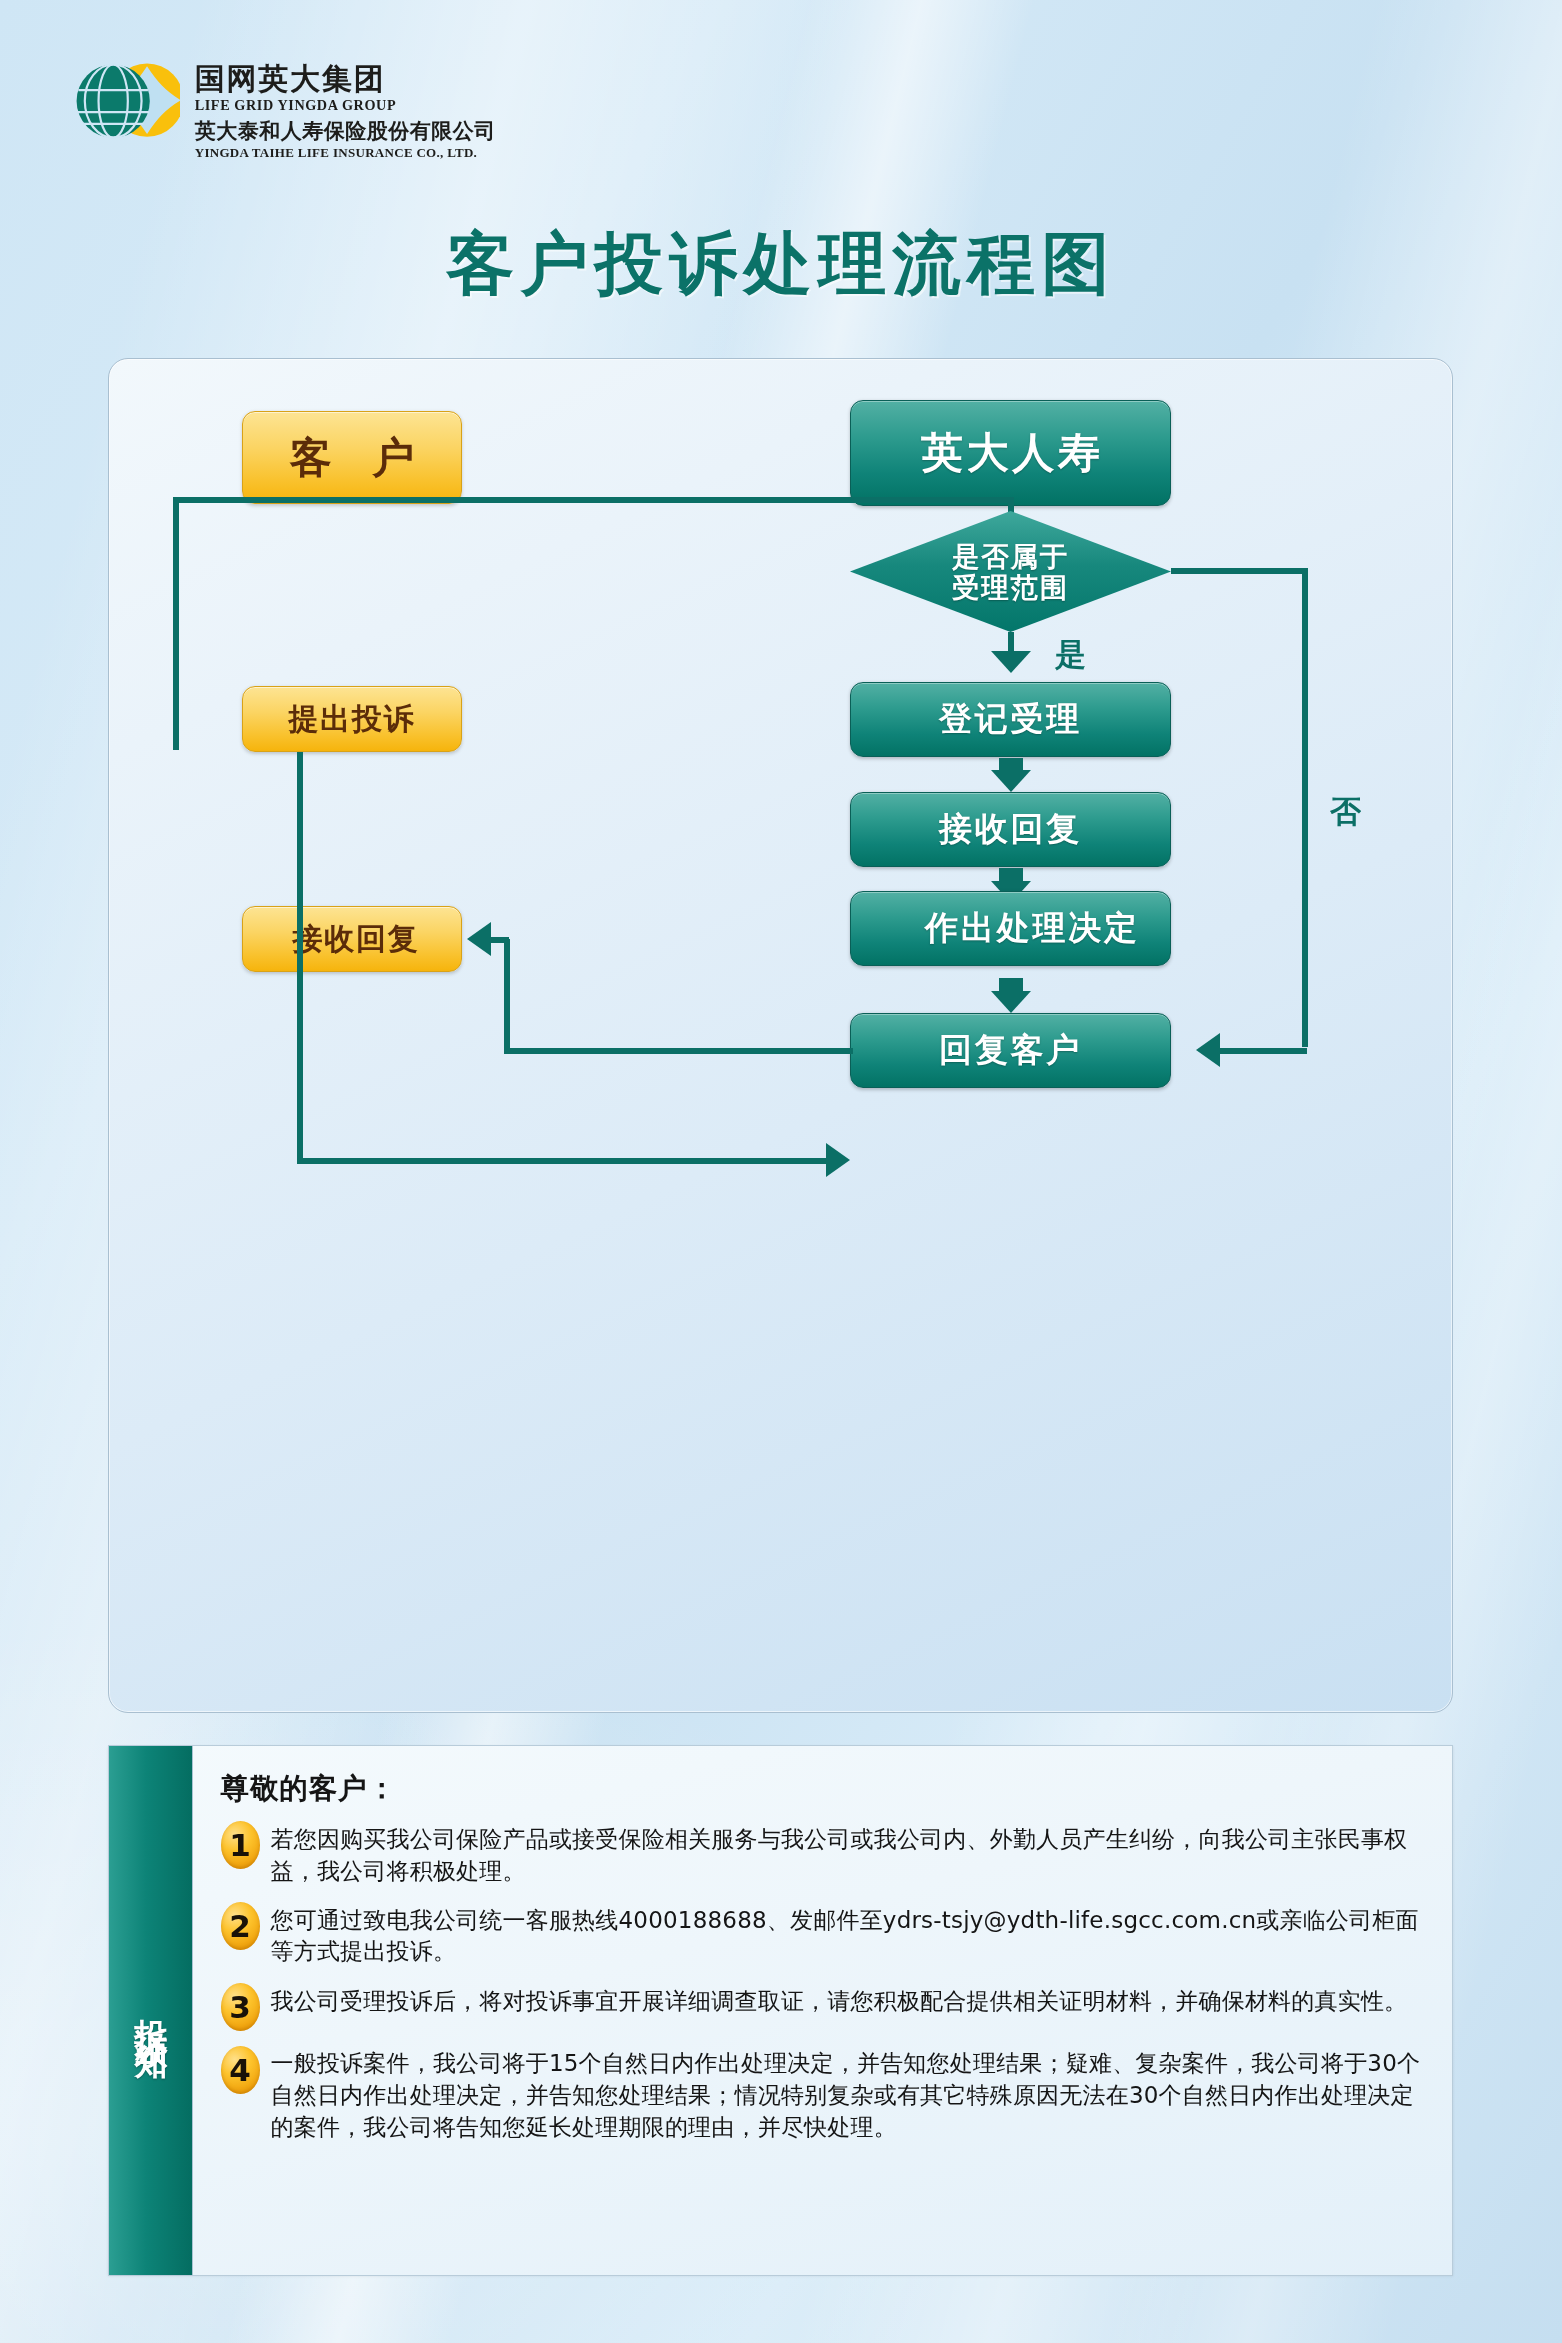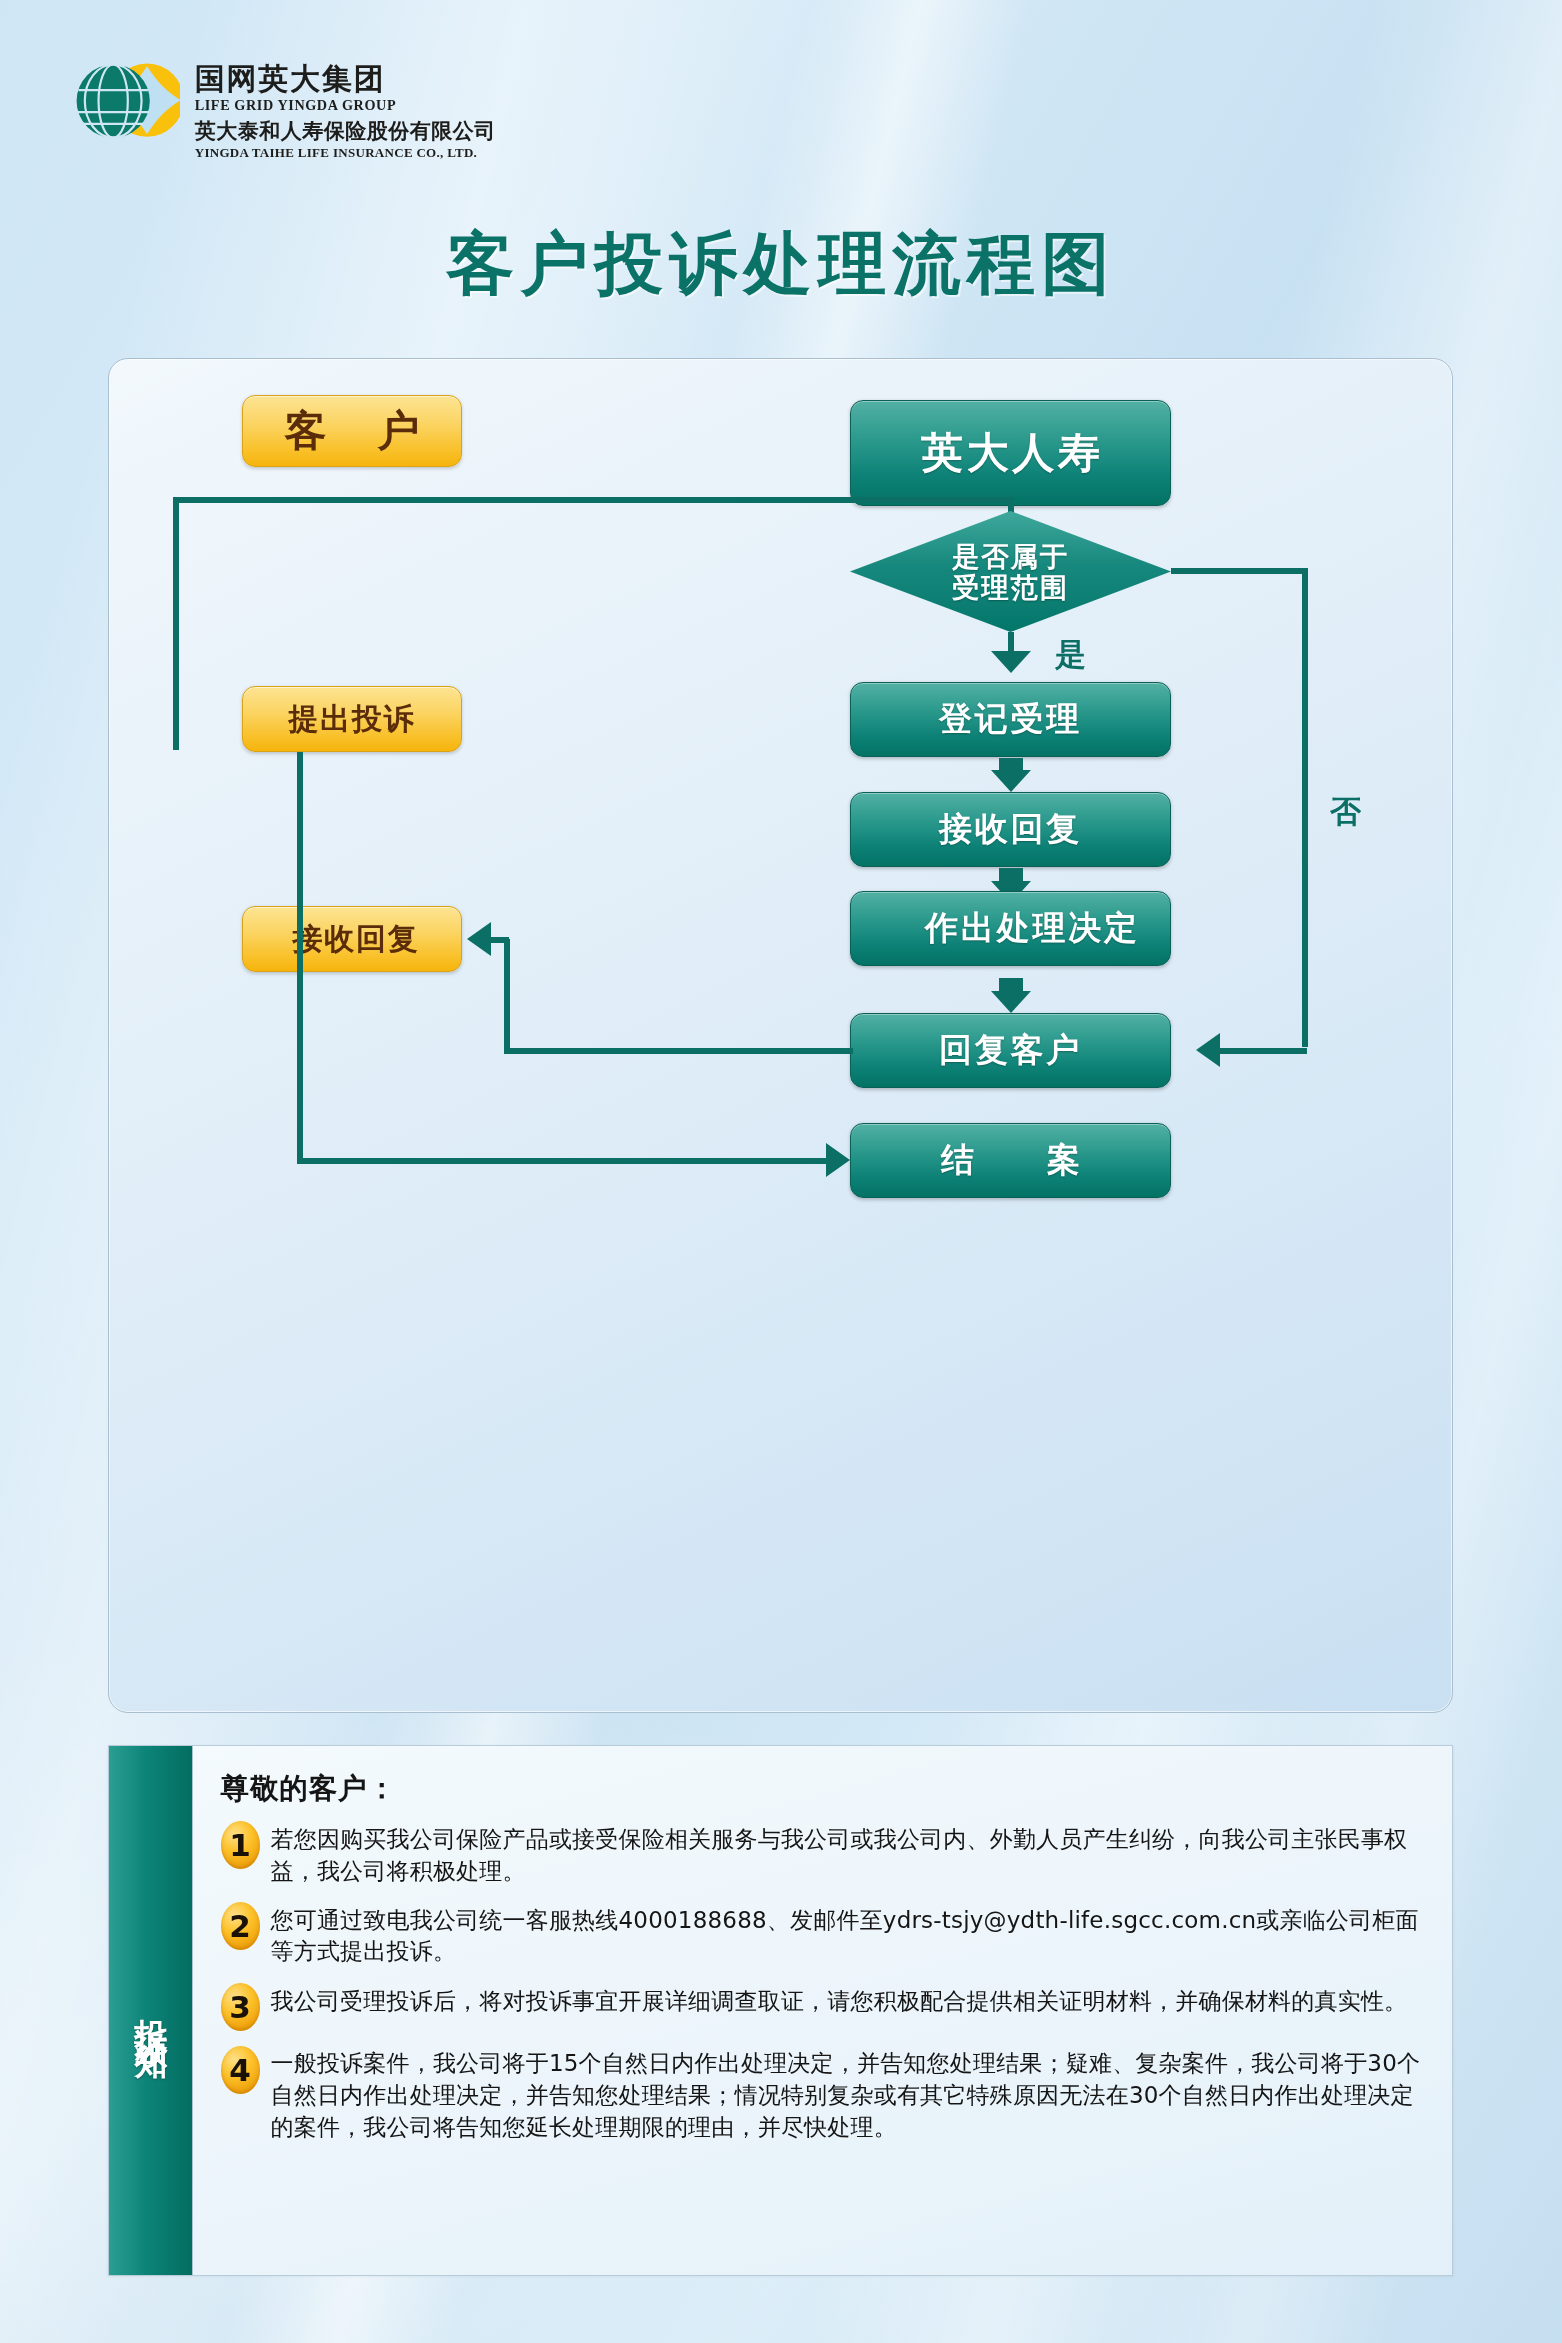--- a/index.html
+++ b/index.html
@@ -67,22 +67,22 @@
     background: linear-gradient(180deg, #52b0a4 0%, #2d9b8e 35%, #0f8378 70%, #027264 100%);
     border: 1.8px solid #0a5f57; border-radius: 13px; color: #ffffff;
     box-shadow: 0 1.8px 3.7px rgba(0,0,0,.22), inset 0 0.9px 0 rgba(255,255,255,.35);
     text-shadow: 0 0.9px 1.8px rgba(0,0,0,.25);
   }
   .node-yellow {
     background: linear-gradient(180deg, #fde493 0%, #fbd462 40%, #f9c22e 75%, #f6b40c 100%);
     border: 1.8px solid #d9a217; border-radius: 13px; color: #5b2c09;
     box-shadow: 0 1.8px 3.7px rgba(0,0,0,.18), inset 0 0.9px 0 rgba(255,255,255,.55);
   }
-  .hdr-customer { left: 133px; top: 36px; width: 220px; height: 72px;
-                  font-size: 42px; letter-spacing: 13px; text-indent: 13px; font-family: Liberation Mono, monospace; }
+  .hdr-customer { left: 133px; top: 52px; width: 220px; height: 93px;
+                  font-size: 42px; letter-spacing: 13px; text-indent: 13px; }
   .hdr-company  { left: 741px; top: 41px; width: 321px; height: 106px;
                   font-size: 42px; letter-spacing: 3.7px; text-indent: 3.7px; }
 
   .box-process { left: 741px; width: 321px; height: 75px; font-size: 33px; letter-spacing: 2.8px; }
   .b-register { top: 323px; }
   .b-investigate { top: 433px; }
   .b-decision { top: 532px; padding-left: 44px; }
   .b-reply { top: 654px; }
   .b-close { top: 764px; letter-spacing: 20px; text-indent: 20px; }
 
@@ -245,21 +245,20 @@
     <div class="conn" style="left:1062px; top:209px; width:136px; height:5.5px;"></div>
     <div class="conn" style="left:1193px; top:209px; width:5.5px; height:479px;"></div>
     <div class="conn" style="left:1111px; top:689px; width:87px; height:5.5px;"></div>
     <div class="arrow-left" style="left:1087px; top:674px;"></div>
     <div class="branch-label" style="left:1221px; top:432px;">否</div>
 
     <div class="conn" style="left:188px; top:393px; width:5.5px; height:409px;"></div>
     <div class="conn" style="left:188px; top:799px; width:533px; height:5.5px;"></div>
     <div class="arrow-right" style="left:717px; top:784px;"></div>
 
-    <div class="node node-teal box-process b-close">结　案</div>
 
   </div>
 </div>
 
 <div class="notice-panel">
   <div class="notice-tab">
     <div class="notice-tab-text">投诉须知</div>
   </div>
   <div class="notice-body">
     <div class="notice-greeting">尊敬的客户：</div>

